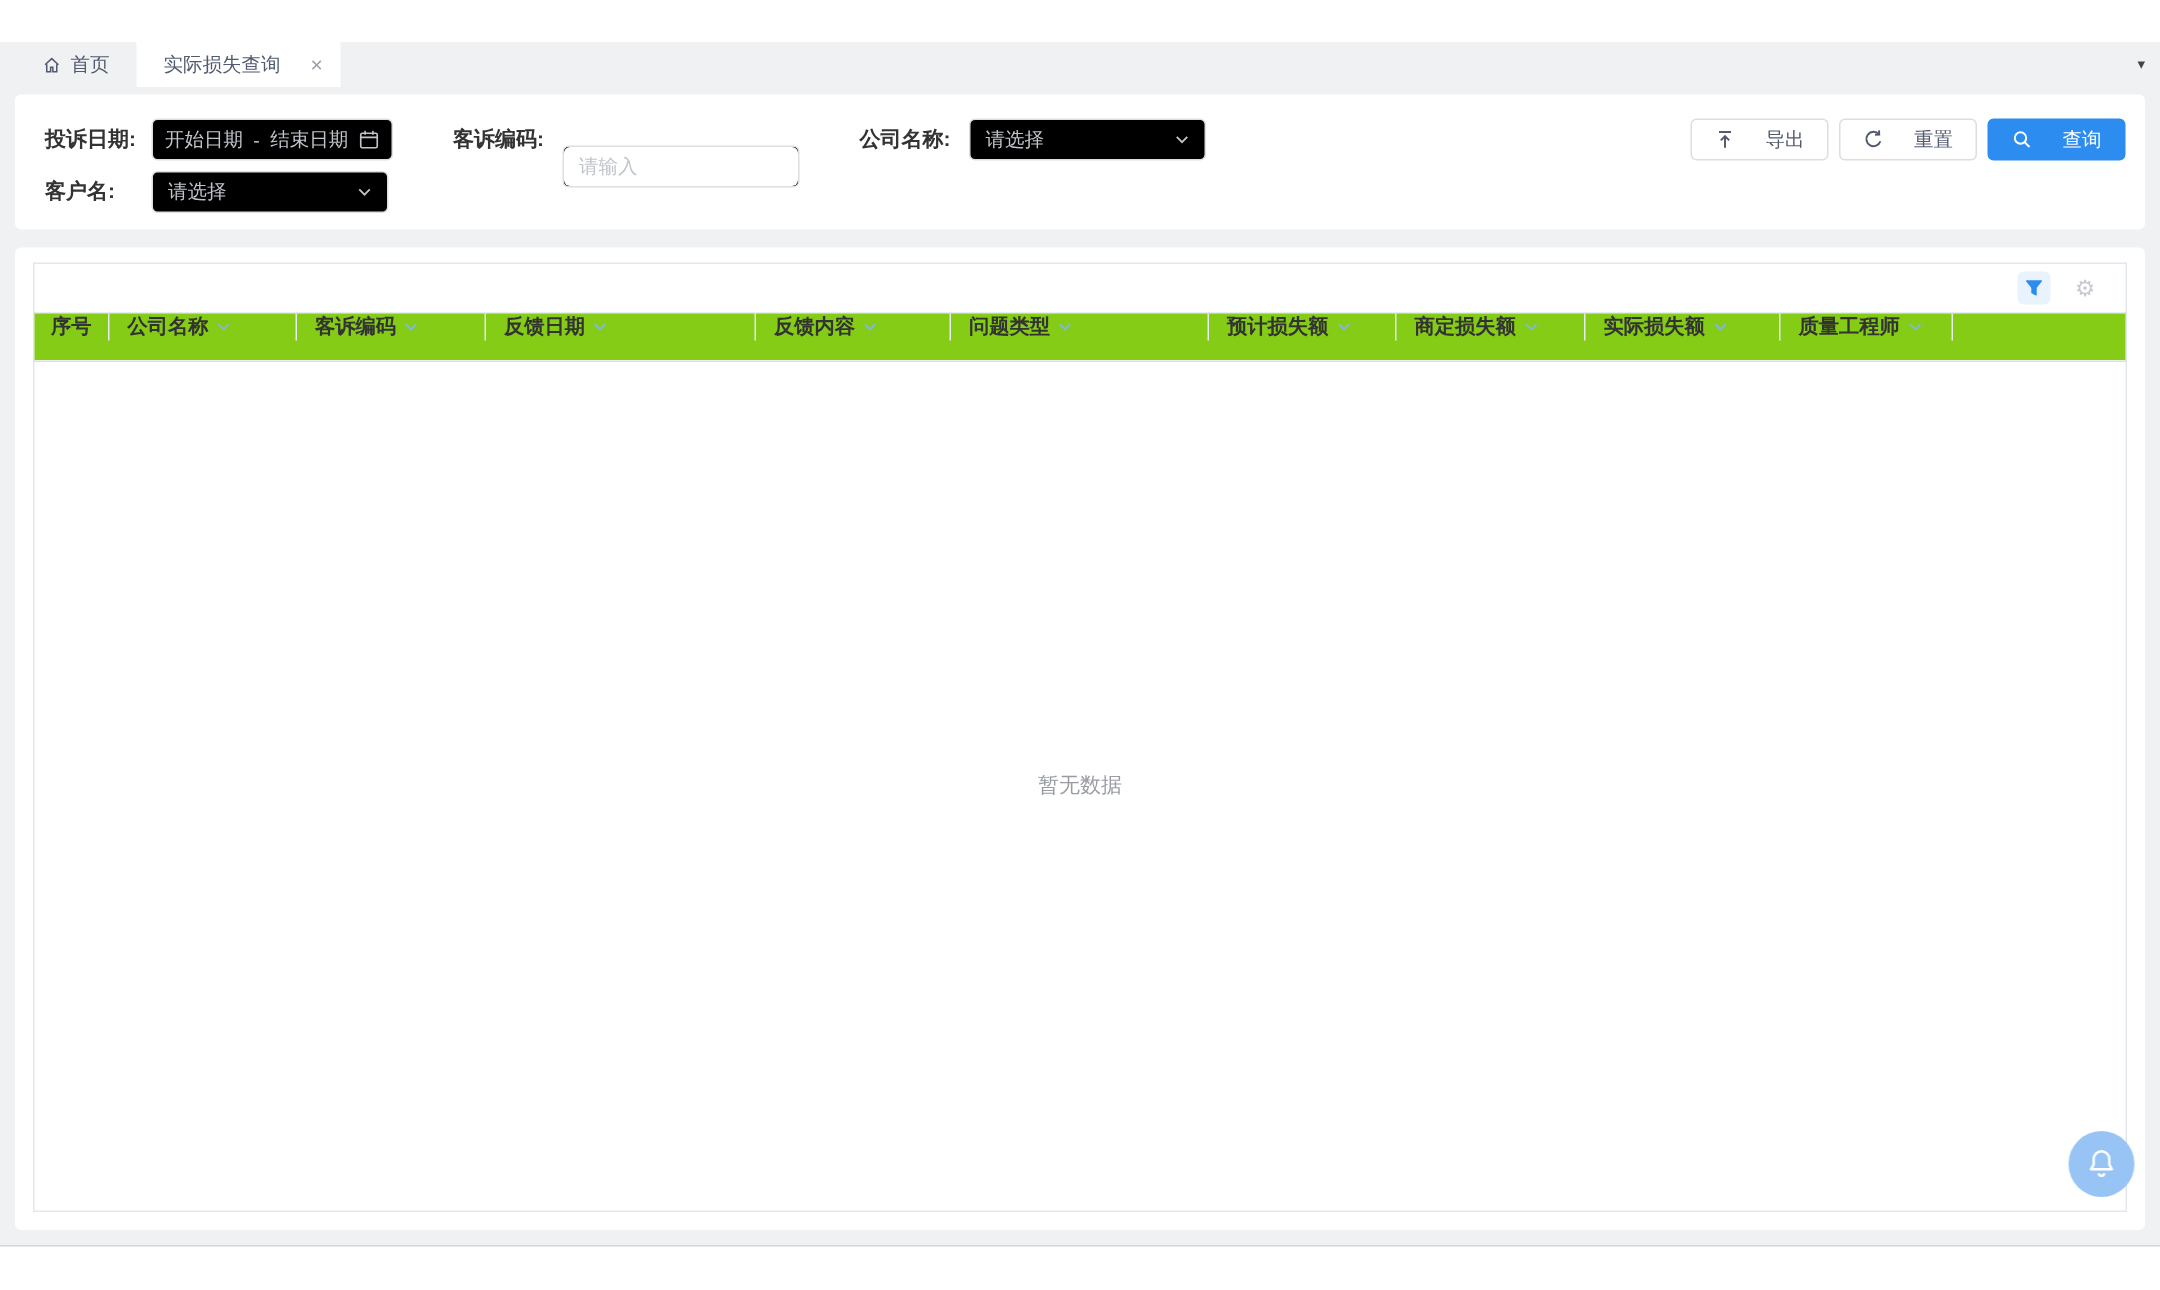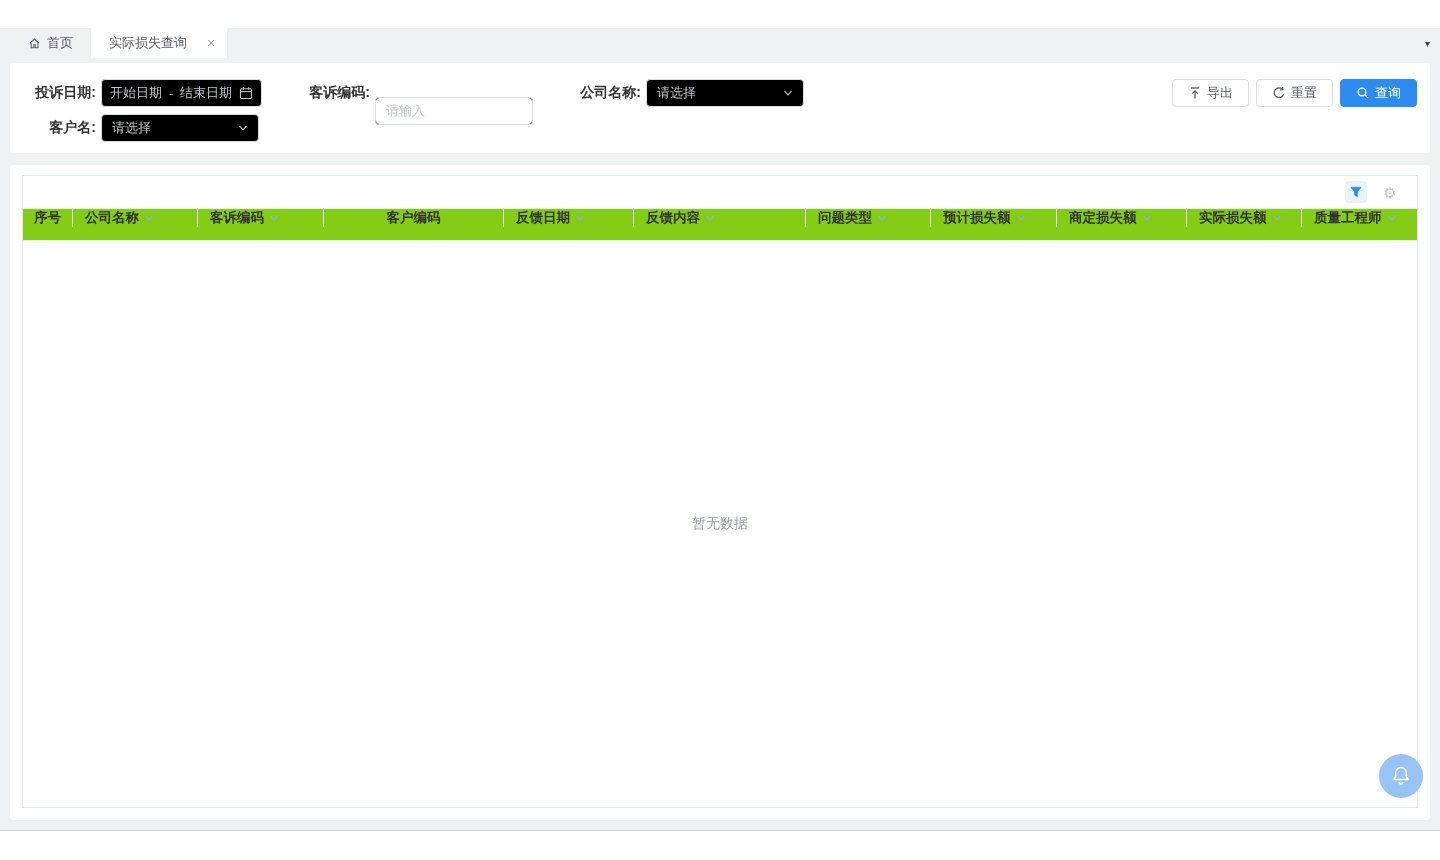--- a/index.html
+++ b/index.html
@@ -16,33 +16,33 @@
   .tab .close { color:#9aa0ab; font-size:14px; margin-left:14px; line-height:1; }
   .tab-caret { position:absolute; right:10px; top:0; height:30px; display:flex; align-items:center; color:#444; font-size:10px; cursor:pointer; }
 
   
   .content { height:773px; background:#f0f1f3; padding:5px 10px 0; border-bottom:1px solid #d3d7dc; }
   .card { background:#fff; border-radius:4px; }
 
   .filter-card { height:90px; padding:16px 13px 0 20px; }
   .filter-row { display:flex; align-items:center; height:28px; }
   .filter-row + .filter-row { margin-top:7px; }
-  .f-label { font-weight:bold; color:#333; width:66px; text-align:right; flex:none; }
+  .f-label { font-weight:bold; color:#333; width:66px; text-align:left; flex:none; }
   .f-label.ml { width:68px; margin-left:40px; }
   .ctrl { height:28px; border:1px solid #dcdee2; border-radius:4px; background:#000000; display:flex; align-items:center; color:#c0c4cc; }
   .date-range { width:161px; margin-left:5px; padding:0 8px; justify-content:space-between; font-size:13px; }
   .date-range .ph { color:#c0c4cc; }
   .text-input { width:158px; margin-left:5px;margin-top:35px; }
   .text-input input { border:0; outline:0; width:100%; height:26px; padding:0 10px; font-size:13px; font-family:inherit; color:#515a6e; border-radius:4px; }
   .text-input input::placeholder { color:#c0c4cc; }
   .select { width:158px; margin-left:5px; padding:0 8px 0 10px; justify-content:space-between; font-size:13px; cursor:pointer; }
 
   .btns { margin-left:auto; display:flex; gap:7px; }
   .btn { height:28px; padding:0 15px; border:1px solid #dcdee2; border-radius:4px; background:#fff;
-    color:#515a6e; font-size:13px; display:flex; align-items:center; gap:5px; cursor:pointer; font-family:inherit; }
+    color:#515a6e; font-size:13px; display:flex; align-items:center; gap:20px; cursor:pointer; font-family:inherit; }
   .btn.primary { background:#2d8cf0; border-color:#2d8cf0; color:#fff; }
 
   
   .table-card { margin-top:12px; height:655px; padding:10px 12px 12px; }
   .table-inner { border:1px solid #e2e7ed; height:100%; display:flex; flex-direction:column; }
   .tbl-toolbar { height:32px; display:flex; align-items:center; justify-content:flex-end; gap:12px; padding-right:16px; }
   .icon-btn { width:22px; height:22px; border-radius:4px; display:flex; align-items:center; justify-content:center; cursor:pointer; }
   .icon-btn.funnel { background:#e9f3fd; }
   .gear-glyph { color:#c7cbd1; font-size:15px; line-height:1; }
 
@@ -199,23 +199,20 @@
           <svg width="12" height="12" viewBox="0 0 12 12">
               <polyline points="2.6,4.2 6,7.6 9.4,4.2" fill="none" stroke="#84b4e6" stroke-width="1.3"></polyline>
             </svg>
         </div>
         <div class="th">
           <span>客诉编码</span>
           <svg width="12" height="12" viewBox="0 0 12 12">
               <polyline points="2.6,4.2 6,7.6 9.4,4.2" fill="none" stroke="#84b4e6" stroke-width="1.3"></polyline>
             </svg>
         </div>
-        <div class="th center">
-          <span>客户编码</span>
-        </div>
         <div class="th">
           <span>反馈日期</span>
           <svg width="12" height="12" viewBox="0 0 12 12">
               <polyline points="2.6,4.2 6,7.6 9.4,4.2" fill="none" stroke="#84b4e6" stroke-width="1.3"></polyline>
             </svg>
         </div>
         <div class="th">
           <span>反馈内容</span>
           <svg width="12" height="12" viewBox="0 0 12 12">
               <polyline points="2.6,4.2 6,7.6 9.4,4.2" fill="none" stroke="#84b4e6" stroke-width="1.3"></polyline>

